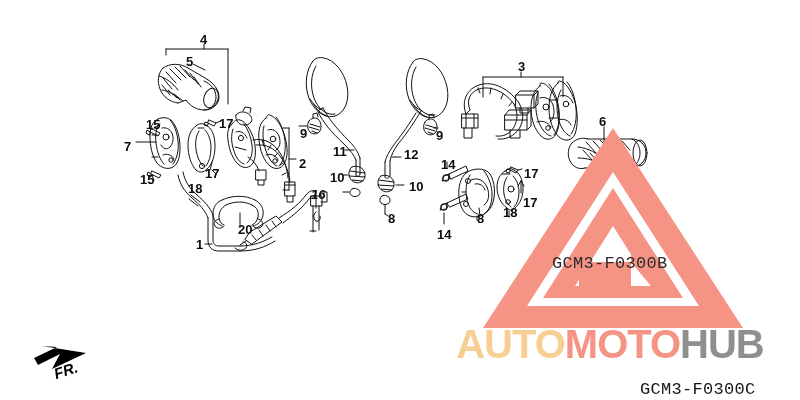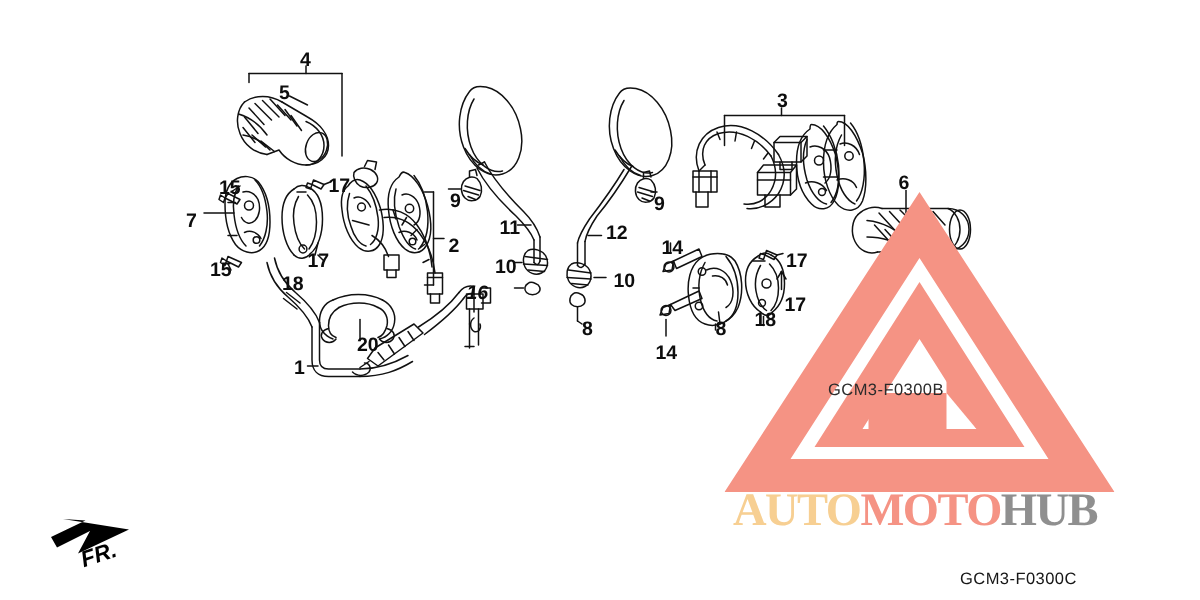--- a/index.html
+++ b/index.html
@@ -17,22 +17,22 @@
     font-family:"Liberation Sans",sans-serif;
     font-size:13px;
     font-weight:700;
     color:#0d0d0d;
     line-height:1;
     white-space:nowrap;
     user-select:none;
   }
   .partcode{
     position:absolute;
-    font-family:Liberation Sans, sans-serif;
-    font-size:11px;
+    font-family:Liberation Mono, monospace;
+    font-size:17px;
     color:#161616;
     letter-spacing:.3px;
     white-space:nowrap;
   }
   .partcode.b{ color:#2b2b2b; }
   .frlabel{
     position:absolute;
     font-family:"Liberation Sans",sans-serif;
     font-weight:700;
     font-style:italic;
@@ -48,23 +48,23 @@
     left:455px;top:128px;
     width:300px;height:232px;
     pointer-events:none;
   }
   #wm-tri{position:absolute;left:28px;top:0;width:260px;height:200px;}
   #wm-text{
     position:absolute;
     left:-5px;top:196px;
     width:320px;
     text-align:center;
-    font-family:Liberation Serif, serif;
+    font-family:Liberation Sans, sans-serif;
     font-weight:700;
-    font-size:31px;
+    font-size:40px;
     letter-spacing:-1px;
     line-height:1;
     white-space:nowrap;
   }
   #wm-text .w1{color:#f7cf92;}
   #wm-text .w2{color:#f59384;}
   #wm-text .w3{color:#8f8f8f;}
 </style>
 </head>
 <body>

